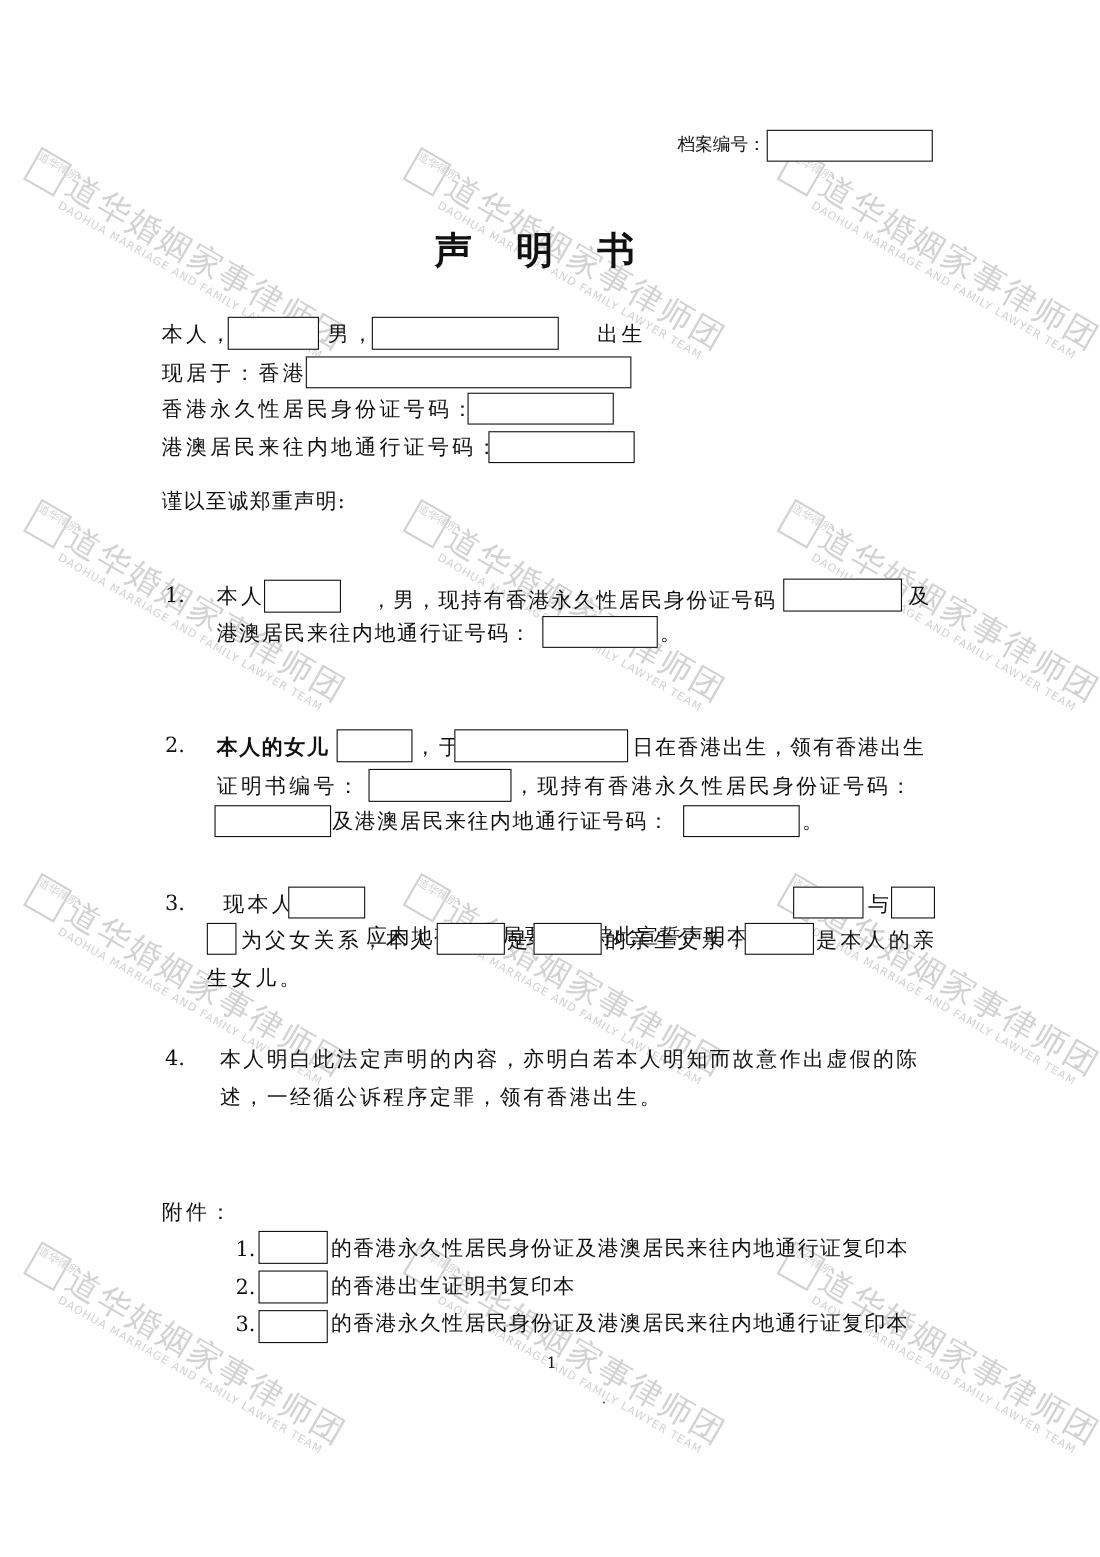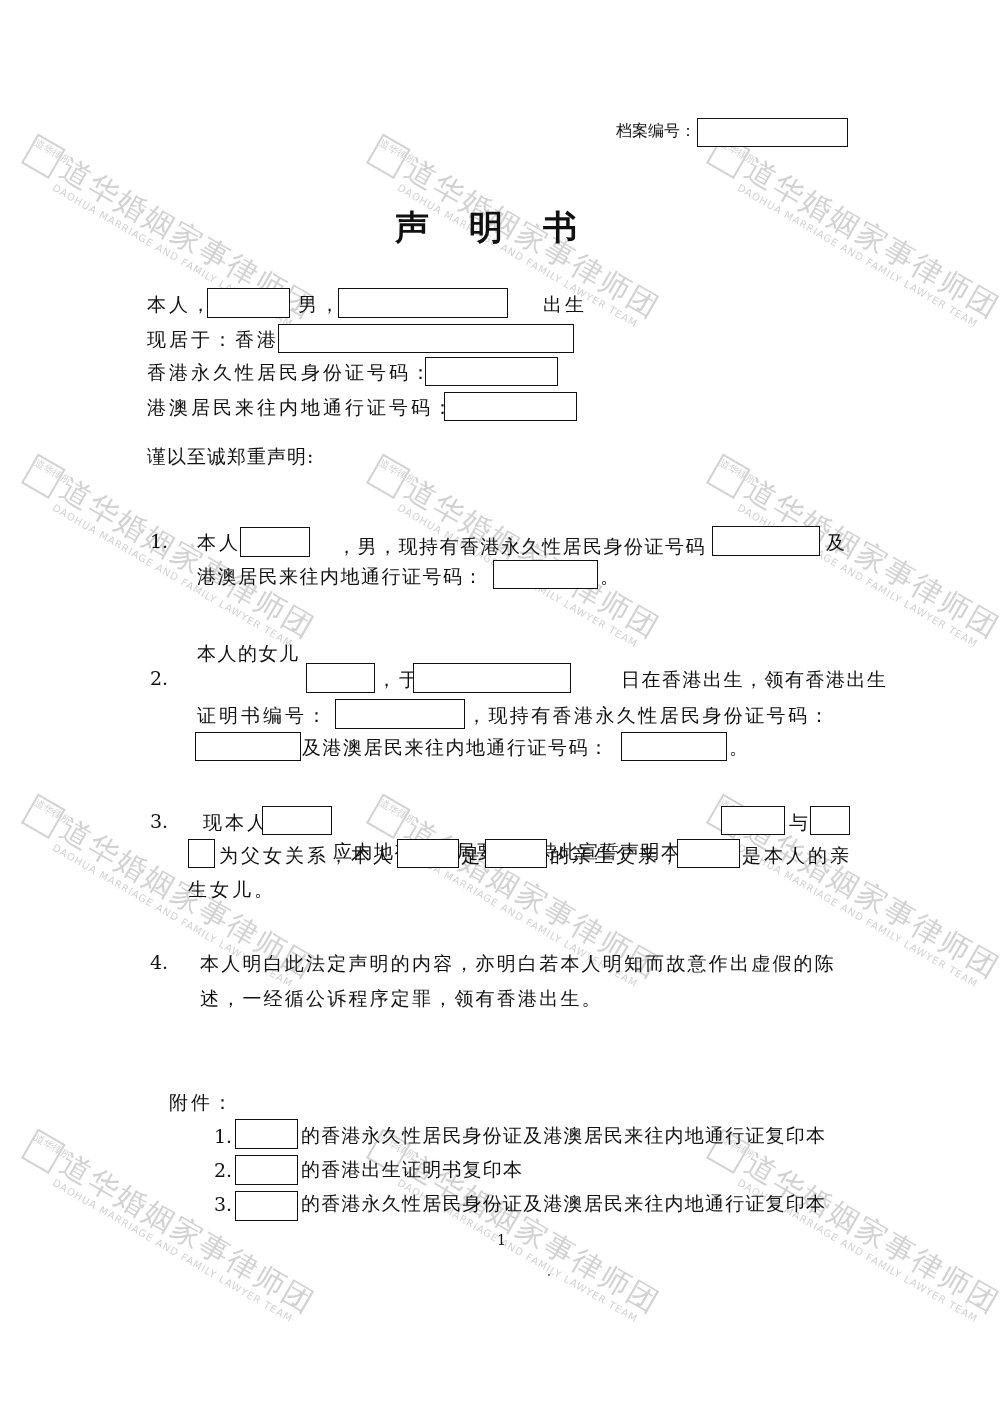--- a/index.html
+++ b/index.html
@@ -61,25 +61,25 @@
 <span class="t" style="left:197px;top:530px;">本人</span>
 <div class="box" style="left:240px;top:527px;width:70px;height:30px;"></div>
 <span class="t" style="left:312px;top:534px;letter-spacing:1.5px;margin-left:25px;">，男，现持有香港永久性居民身份证号码：</span>
 <div class="box" style="left:712px;top:526px;width:108px;height:30px;"></div>
 <span class="t" style="left:826px;top:530px;">及</span>
 <span class="t" style="left:197px;top:564px;letter-spacing:1.5px;">港澳居民来往内地通行证号码：</span>
 <div class="box" style="left:493px;top:560px;width:105px;height:29px;"></div>
 <span class="t" style="left:600px;top:564px;">。</span>
 
 <span class="num" style="left:150px;top:667px;">2.</span>
-<span class="t" style="left:197px;top:641px;letter-spacing:1.5px;">本人的女儿</span>
+<span class="t" style="left:197px;top:667px;letter-spacing:1.5px;font-weight:bold;">本人的女儿</span>
 <div class="box" style="left:306px;top:663px;width:69px;height:30px;"></div>
 <span class="t" style="left:377px;top:667px;">，于</span>
 <div class="box" style="left:413px;top:663px;width:158px;height:30px;"></div>
-<span class="t" style="left:575px;top:667px;letter-spacing:1.5px;margin-left:46px;">日在香港出生，领有香港出生</span>
+<span class="t" style="left:575px;top:667px;letter-spacing:1.5px;">日在香港出生，领有香港出生</span>
 <span class="t" style="left:197px;top:703px;">证明书编号：</span>
 <div class="box" style="left:335px;top:699px;width:130px;height:30px;"></div>
 <span class="t" style="left:467px;top:703px;letter-spacing:2.4px;">，现持有香港永久性居民身份证号码：</span>
 <div class="box" style="left:195px;top:732px;width:106px;height:29px;"></div>
 <span class="t" style="left:302px;top:735px;letter-spacing:1.5px;text-align:right;">及港澳居民来往内地通行证号码：</span>
 <div class="box" style="left:621px;top:732px;width:106px;height:29px;"></div>
 <span class="t" style="left:729px;top:735px;">。</span>
 
 <span class="num" style="left:150px;top:810px;">3.</span>
 <span class="t" style="left:203px;top:810px;">现本人</span>
@@ -95,21 +95,21 @@
 <div class="box" style="left:485px;top:839px;width:62px;height:29px;"></div>
 <span class="t" style="left:550px;top:843px;">的亲生父亲，</span>
 <div class="box" style="left:677px;top:839px;width:63px;height:29px;"></div>
 <span class="t" style="left:742px;top:843px;">是本人的亲</span>
 <span class="t" style="left:188px;top:877px;">生女儿。</span>
 
 <span class="num" style="left:150px;top:951px;">4.</span>
 <span class="t" style="left:200px;top:951px;letter-spacing:2.2px;">本人明白此法定声明的内容，亦明白若本人明知而故意作出虚假的陈</span>
 <span class="t" style="left:200px;top:986px;letter-spacing:2.2px;">述，一经循公诉程序定罪，领有香港出生。</span>
 
-<span class="t" style="left:147px;top:1090px;margin-left:22px;">附件：</span>
+<span class="t" style="left:147px;top:1090px;">附件：</span>
 
 <span class="num" style="left:214px;top:1125px;">1.</span>
 <div class="box" style="left:235px;top:1119px;width:63px;height:30px;"></div>
 <span class="t" style="left:301px;top:1123px;letter-spacing:1.2px;">的香港永久性居民身份证及港澳居民来往内地通行证复印本</span>
 
 <span class="num" style="left:214px;top:1159px;">2.</span>
 <div class="box" style="left:235px;top:1155px;width:63px;height:30px;"></div>
 <span class="t" style="left:301px;top:1157px;letter-spacing:1.2px;">的香港出生证明书复印本</span>
 
 <span class="num" style="left:214px;top:1193px;">3.</span>

